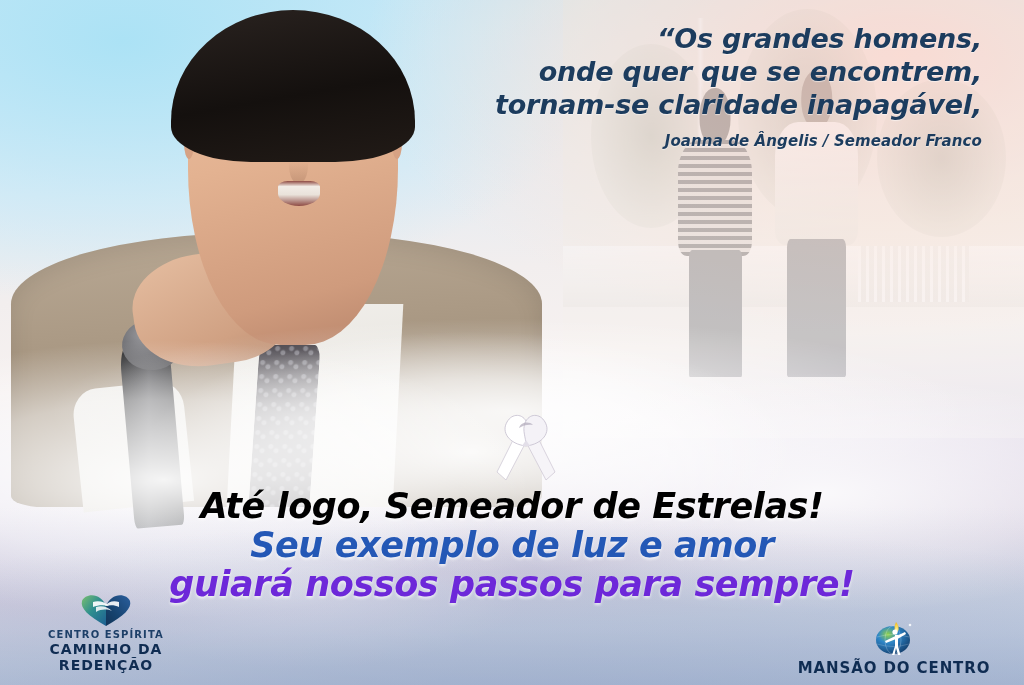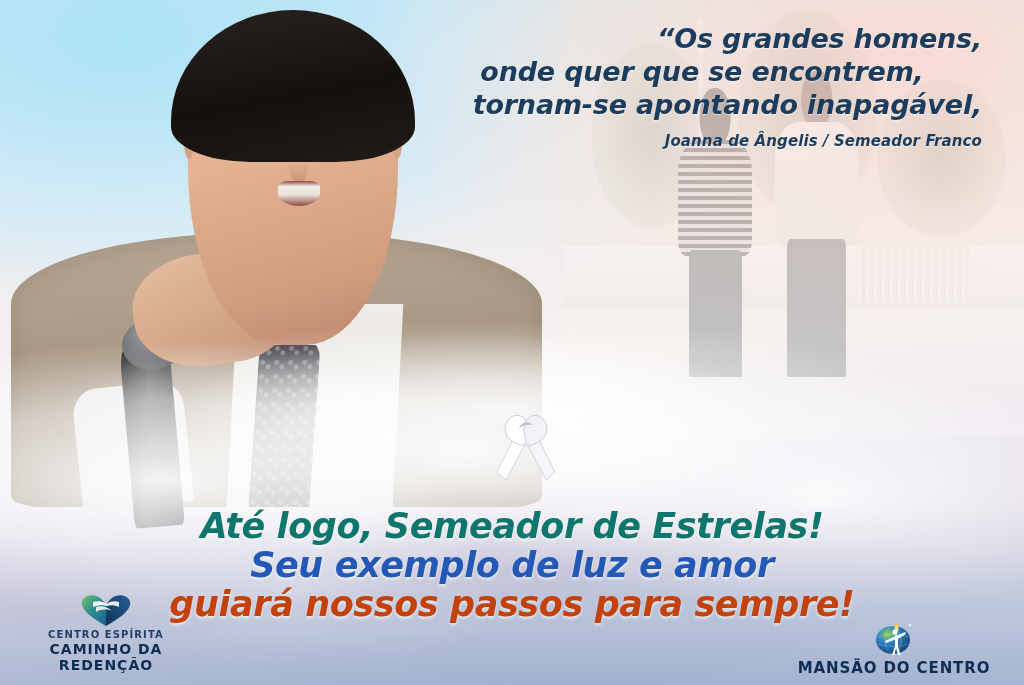--- a/index.html
+++ b/index.html
@@ -373,42 +373,42 @@
     <div class="pt-hair"></div>
   </div>
 
   <div class="bg-layer bg-clouds"></div>
   <div class="bg-layer bg-vignette"></div>
 
   <div class="content">
 
     <div id="quote-block">
       <div class="quote-line" style="color: rgb(28, 60, 94);">“Os grandes homens,</div>
-      <div class="quote-line" style="color: rgb(28, 60, 94); text-align: center;">onde quer que se encontrem,</div>
-      <div class="quote-line" style="color: rgb(28, 60, 94);">tornam-se apontando inapagável,</div>
+      <div class="quote-line" style="color: rgb(28, 60, 94);">onde quer que se encontrem,</div>
+      <div class="quote-line" style="color: rgb(28, 60, 94);">tornam-se claridade inapagável,</div>
       <div id="quote-attribution" style="color: rgb(28, 60, 94);">Joanna de Ângelis / Semeador Franco</div>
     </div>
 
     <div id="ribbon">
       <svg width="66" height="74" viewBox="0 0 66 74">
         <g>
           <path d="M33 32 L13 70 L4 62 L22 26 Z" fill="#ffffff" stroke="#cfc9d6" stroke-width="0.8"></path>
           <path d="M33 32 L53 70 L62 62 L44 26 Z" fill="#f6f4f8" stroke="#cfc9d6" stroke-width="0.8"></path>
           <path d="M33 36 C16 34 8 22 14 12 C19 3 30 3 34 13 C37 21 33 27 33 36 Z" fill="#ffffff" stroke="#cac4d2" stroke-width="0.9"></path>
           <path d="M33 36 C50 34 58 22 52 12 C47 3 36 3 32 13 C29 21 33 27 33 36 Z" fill="#f4f2f7" stroke="#cac4d2" stroke-width="0.9"></path>
           <path d="M26 18 C28 12 36 11 40 15 C36 14 30 15 26 18 Z" fill="#b4adbe" opacity="0.75"></path>
           <path d="M33 30 L29 36 L37 36 Z" fill="#e3dfe9"></path>
         </g>
       </svg>
     </div>
 
     <div id="headline">
-      <div class="headline-line hl-1" style="color: #0f766e; margin-top: 20px;">Até logo, Semeador de Estrelas!</div>
+      <div class="headline-line hl-1" style="color: #000000;">Até logo, Semeador de Estrelas!</div>
       <div class="headline-line hl-2" style="color: rgb(36, 88, 182);">Seu exemplo de luz e amor</div>
-      <div class="headline-line hl-3" style="color: #c2410c;">guiará nossos passos para sempre!</div>
+      <div class="headline-line hl-3" style="color: #6d28d9;">guiará nossos passos para sempre!</div>
     </div>
 
     <div id="footer-left">
       <svg class="logo-mark" width="56" height="34" viewBox="0 0 56 34">
         <defs>
           <linearGradient id="gHeartL" x1="0" y1="0" x2="1" y2="1">
             <stop offset="0%" stop-color="#7bbf6e"></stop>
             <stop offset="45%" stop-color="#2f8f8f"></stop>
             <stop offset="100%" stop-color="#1d5f93"></stop>
           </linearGradient>

